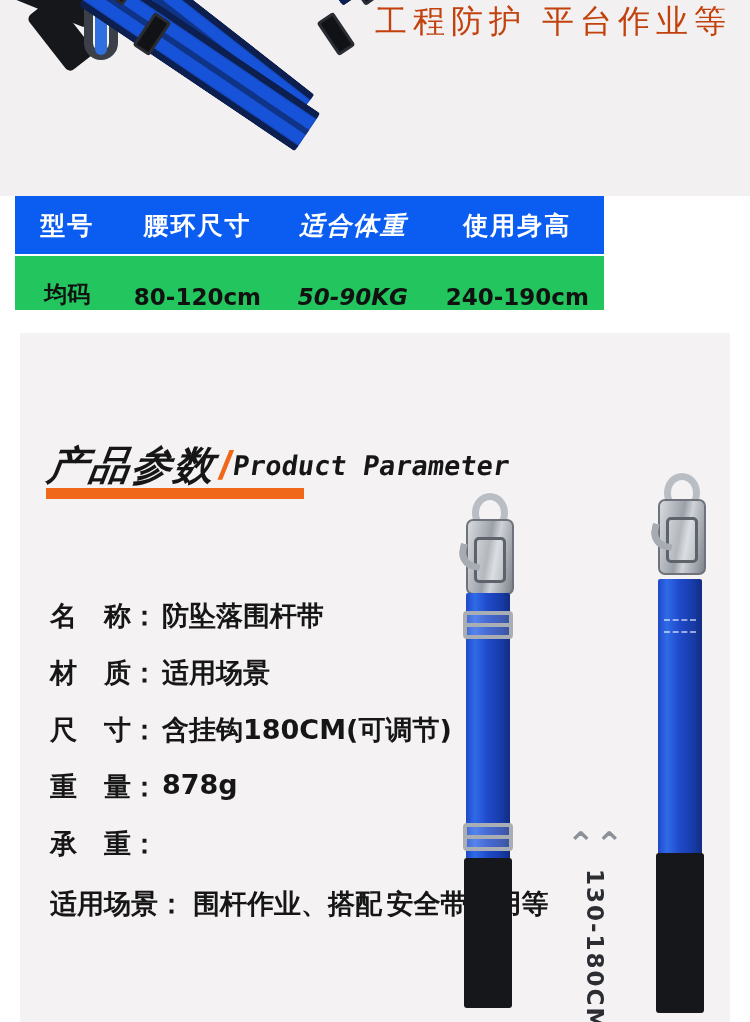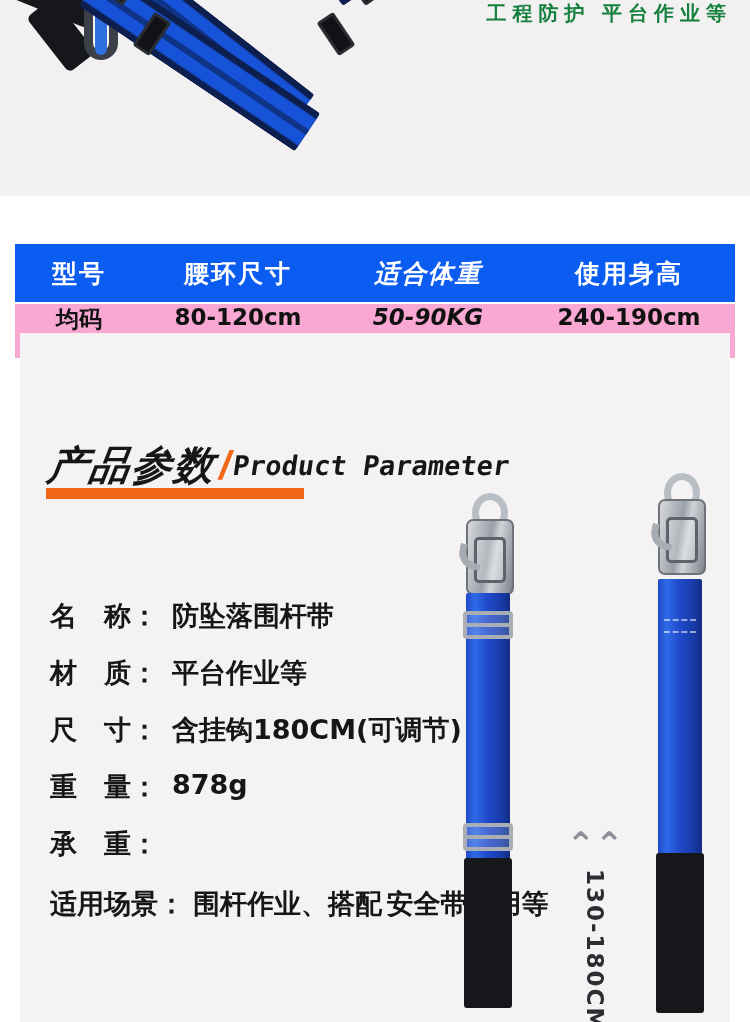--- a/index.html
+++ b/index.html
@@ -72,52 +72,51 @@
   }
   .hook-loop:after{
     content:"";
     position:absolute; left:2px; top:14px;
     width:12px;height:90px;background:#2f6fe0;border-radius:6px;
   }
 
   .headline-cn {
     position: absolute;
     right: 18px; top: 0px;
-    color: #15803d;
-    font-size: 20px;
+    color: #c2410c;
+    font-size: 32px;
     letter-spacing: 6px;
-    font-weight: 700;
+    font-weight: 400;
     white-space: nowrap;
   }
 
   
   .spec-table {
     position: absolute;
     left: 15px; top: 196px;
-    width: 720px;
-    margin-top: 48px;
+    width: 589px;
   }
   .spec-head {
     display: flex;
     height: 58px;
     background: #0b5cf0;
     align-items: center;
   }
   .spec-head .cell {
     color: #ffffff;
     font-size: 25px;
     font-weight: 700;
     text-align: center;
     letter-spacing: 2px;
   }
   .spec-row {
     display: flex;
     height: 56px;
-    background: #f9a8d4;
-    align-items: flex-start;
+    background: #22c55e;
+    align-items: flex-end;
     border-top: 2px solid #ffffff;
   }
   .spec-row .cell {
     color: #111111;
     font-size: 23px;
     font-weight: 700;
     text-align: center;
     font-family: "DejaVu Sans", sans-serif;
   }
   .c1 { width: 128px; }
@@ -190,21 +189,21 @@
   .spec-label {
     font-size: 27px;
     color: #161616;
     font-weight: 700;
     flex: 0 0 auto;
   }
   .spec-value {
     font-size: 27px;
     color: #161616;
     font-weight: 700;
-    margin-left: 14px;
+    margin-left: 4px;
     font-family: "DejaVu Sans", sans-serif;
   }
   .spec-item.wrapline { display: block; line-height: 1.55; }
   .spec-item.wrapline .spec-value { margin-left: 8px; display: inline; }
   .spec-item.wrapline .spec-label { display: inline; }
 
   
   .lanyard {
     position: absolute;
     top: 150px;
@@ -354,21 +353,21 @@
     <span class="title-cn">产品参数</span><span class="title-slash">/</span><span class="title-en">Product Parameter</span>
   </div>
 
   <div class="spec-list">
     <div class="spec-item">
       <span class="spec-label">名　称：</span>
       <span class="spec-value">防坠落围杆带</span>
     </div>
     <div class="spec-item">
       <span class="spec-label">材　质：</span>
-      <span class="spec-value">平台作业等</span>
+      <span class="spec-value">适用场景</span>
     </div>
     <div class="spec-item">
       <span class="spec-label">尺　寸：</span>
       <span class="spec-value">含挂钩180CM(可调节)</span>
     </div>
     <div class="spec-item">
       <span class="spec-label">重　量：</span>
       <span class="spec-value">878g</span>
     </div>
     <div class="spec-item">

